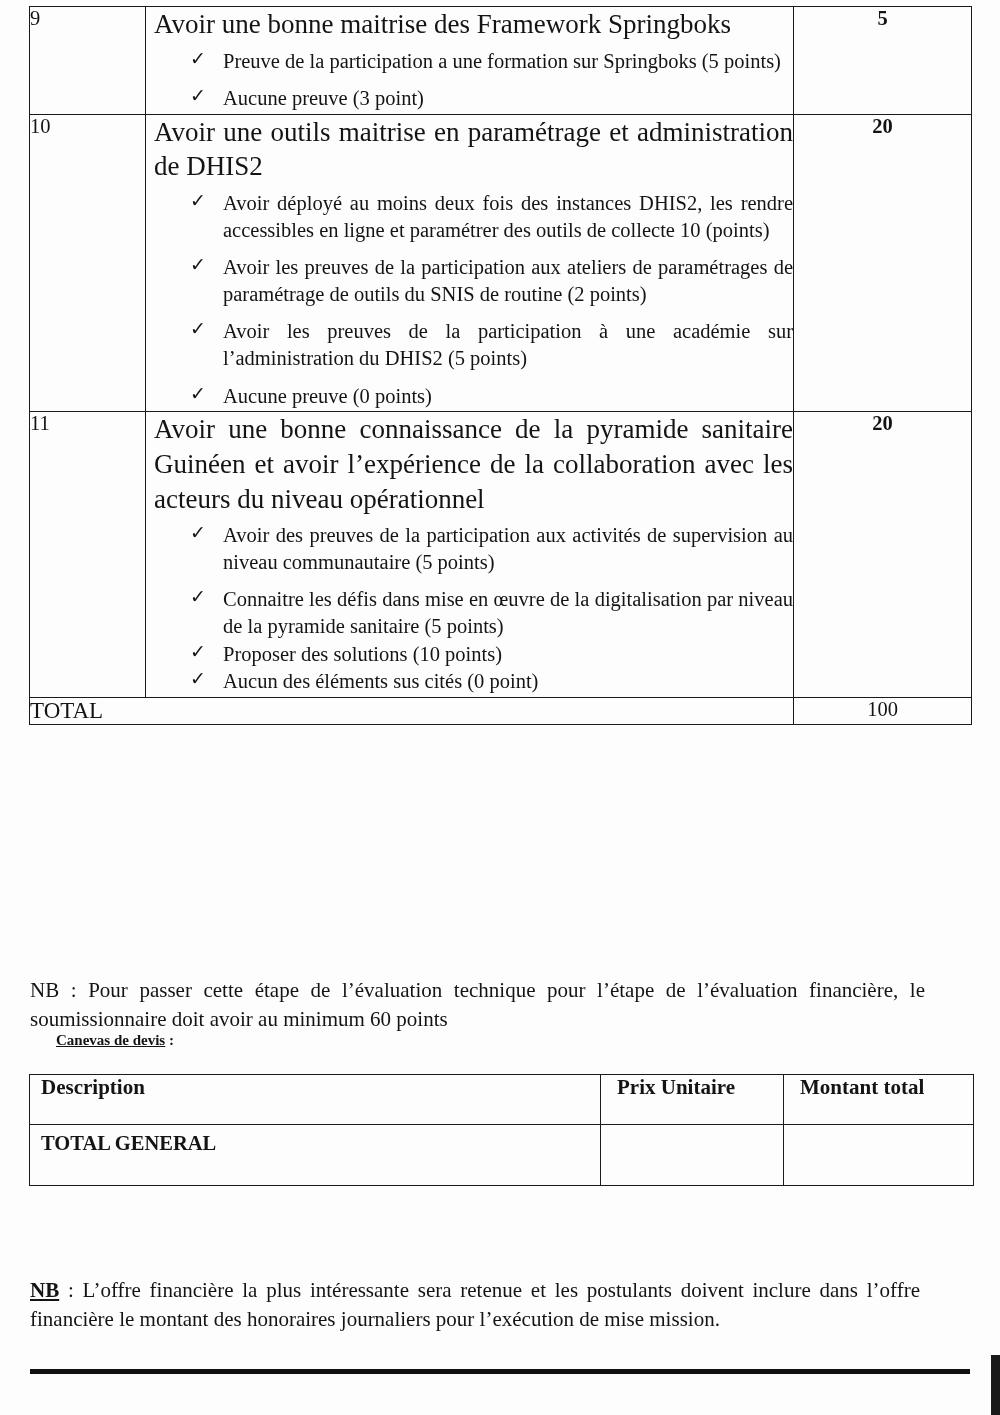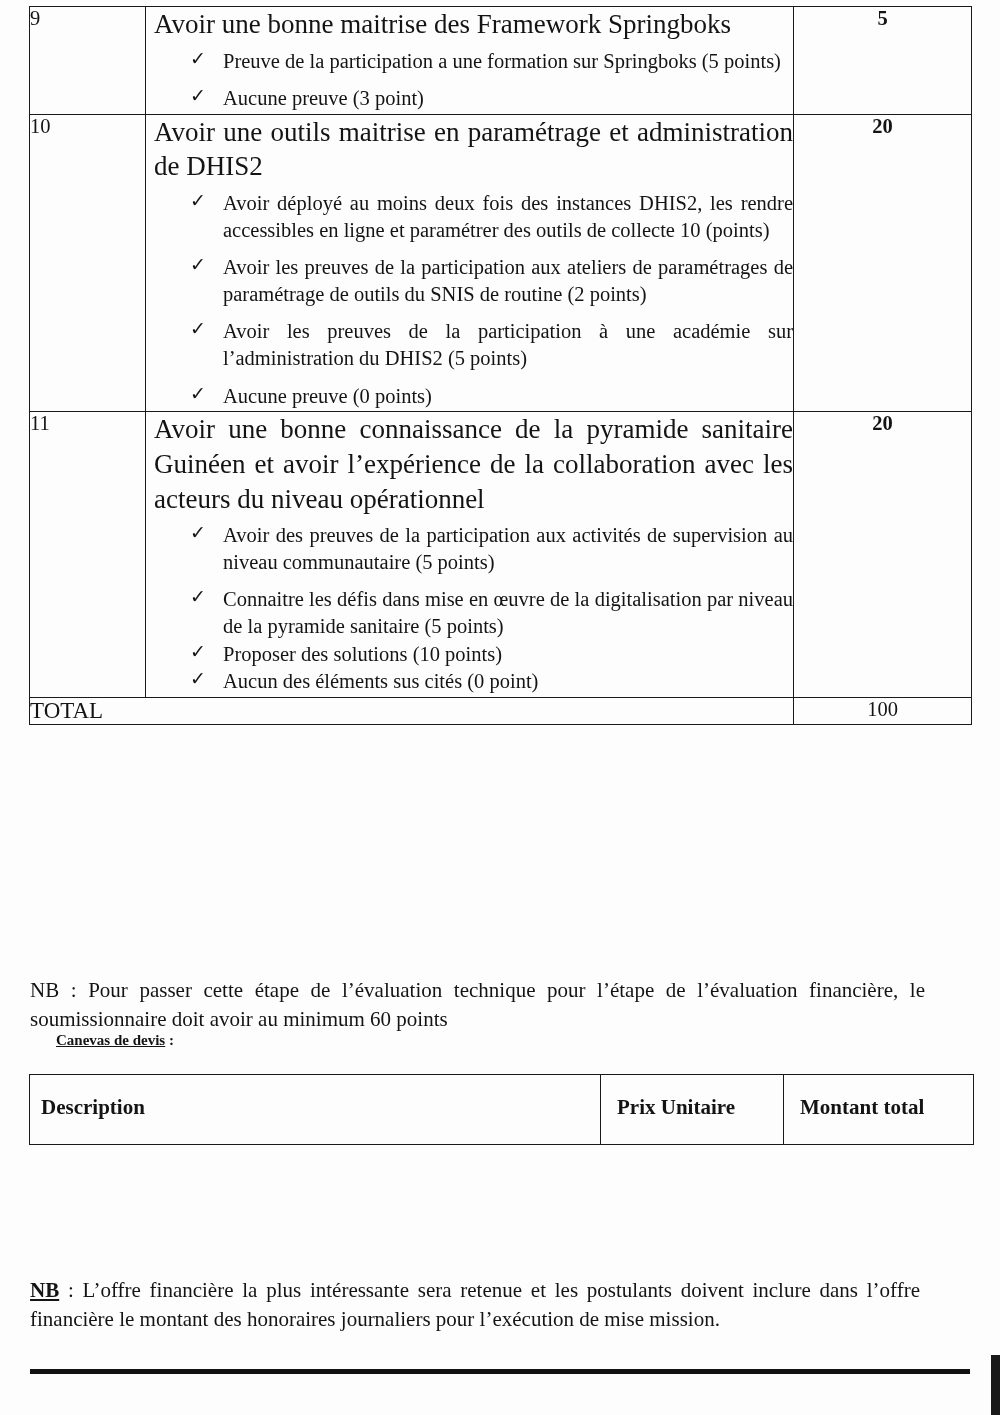--- a/index.html
+++ b/index.html
@@ -144,21 +144,21 @@
     padding: 0;
   }
   .d-col-desc { width: 571px; }
   .d-col-pu   { width: 183px; }
   .d-col-mt   { width: 190px; }
 
   .devis-table th {
     font-size: 21px;
     font-weight: bold;
     text-align: left;
-    padding: 20px 0 11px 11px;
+    padding: 0 0 11px 11px;
     height: 38px;
     vertical-align: top;
     margin-top: 12px;
   }
   .devis-table th.c { padding-left: 16px; }
   .devis-table td.body-cell {
     font-size: 20.5px;
     padding: 7px 0 7px 11px;
     height: 46px;
     vertical-align: top;
@@ -298,20 +298,25 @@
         <col class="d-col-mt">
     </colgroup>
     <thead>
       <tr>
         <th>Description</th>
         <th class="c">Prix Unitaire</th>
         <th class="c">Montant total</th>
       </tr>
     </thead>
     <tbody>
+      <tr>
+        <td class="body-cell bold">TOTAL GENERAL</td>
+        <td class="body-cell blank"></td>
+        <td class="body-cell blank"></td>
+      </tr>
     </tbody>
   </table>
 
   <p class="para" id="nb-finance"><span class="nb-bold">NB</span><span> : L’offre financière la plus intéressante sera retenue et les postulants doivent inclure dans l’offre financière le montant des honoraires journaliers pour l’exécution de mise mission.</span></p>
 
   <div class="footer-rule"></div>
   <div class="edge-mark"></div>
 
 </div>
 

